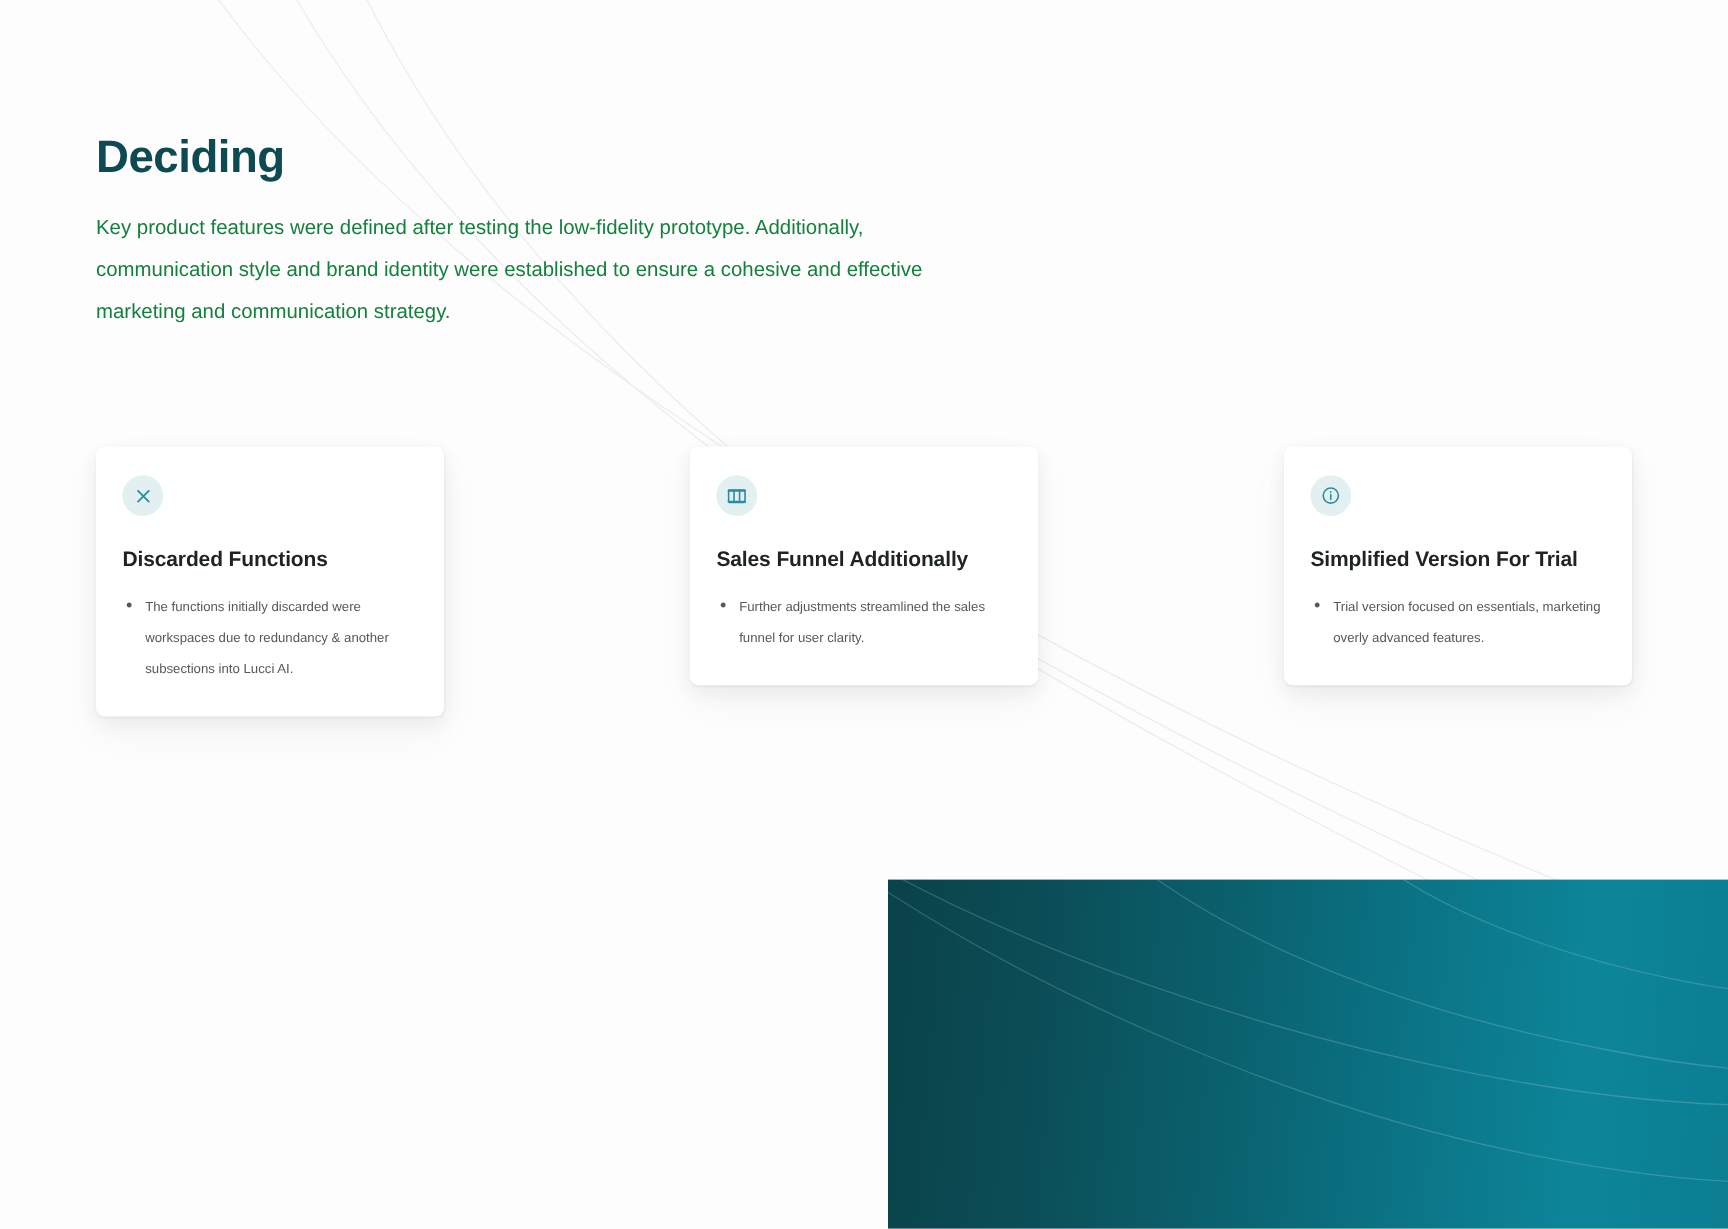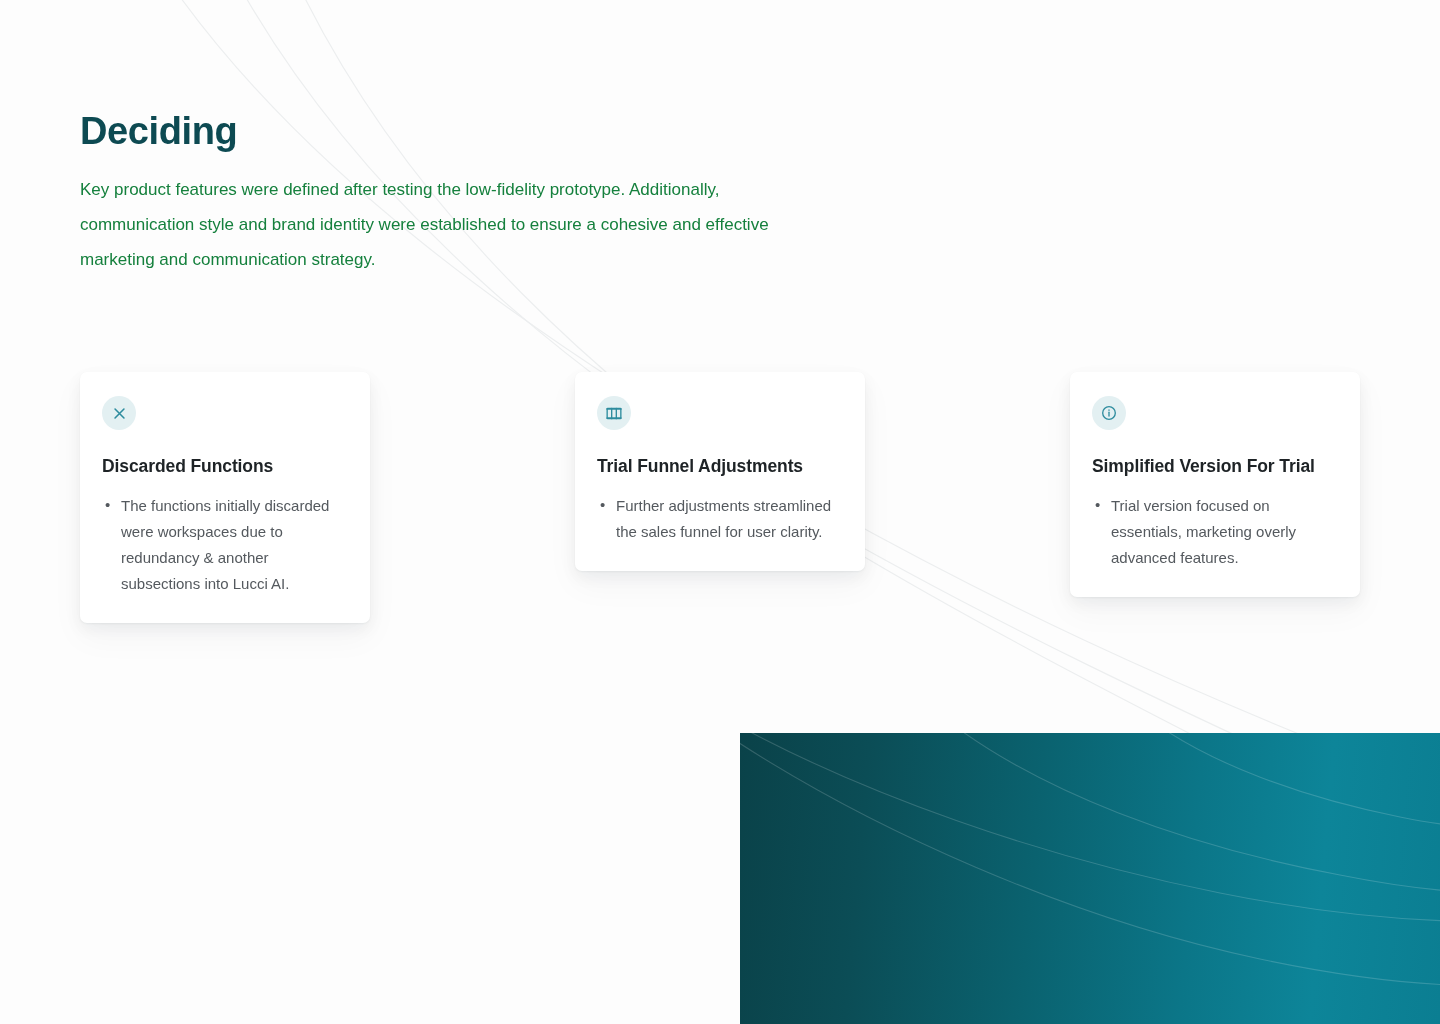--- a/index.html
+++ b/index.html
@@ -102,21 +102,21 @@
   }
 
   .card-list {
     margin-top: 14px;
     padding-left: 19px;
     list-style: none;
   }
 
   .card-list li {
     position: relative;
-    font-size: 15px;
+    font-size: 11px;
     line-height: 26px;
     color: #54595e;
   }
 
   .card-list li::before {
     content: "\2022";
     position: absolute;
     left: -16px;
     top: -1px;
     color: #54595e;
@@ -180,21 +180,21 @@
 
 
     <div class="card">
       <div class="card-icon">
         <svg width="16" height="15" viewBox="0 0 18 16" fill="none" stroke="currentColor" stroke-width="1.5" stroke-linecap="round" stroke-linejoin="round">
           <rect x="1.3" y="2.2" width="15.4" height="11.6" rx="0.6"></rect>
           <path d="M6.4 2.2 V13.8 M11.6 2.2 V13.8"></path>
           <path d="M1.3 2.9 H16.7 M1.3 13.1 H16.7" stroke-width="1.9"></path>
         </svg>
       </div>
-      <div class="card-title">Trial Funnel Adjustments</div>
+      <div class="card-title">Sales Funnel Additionally</div>
       <ul class="card-list">
         <li>Further adjustments streamlined the sales funnel for user clarity.</li>
       </ul>
     </div>
 
     <div class="card">
       <div class="card-icon">
         <svg width="16" height="16" viewBox="0 0 18 18" fill="none" stroke="currentColor" stroke-width="1.5" stroke-linecap="round">
           <circle cx="9" cy="9" r="7.1"></circle>
           <path d="M9 8.1 V12.4"></path>

